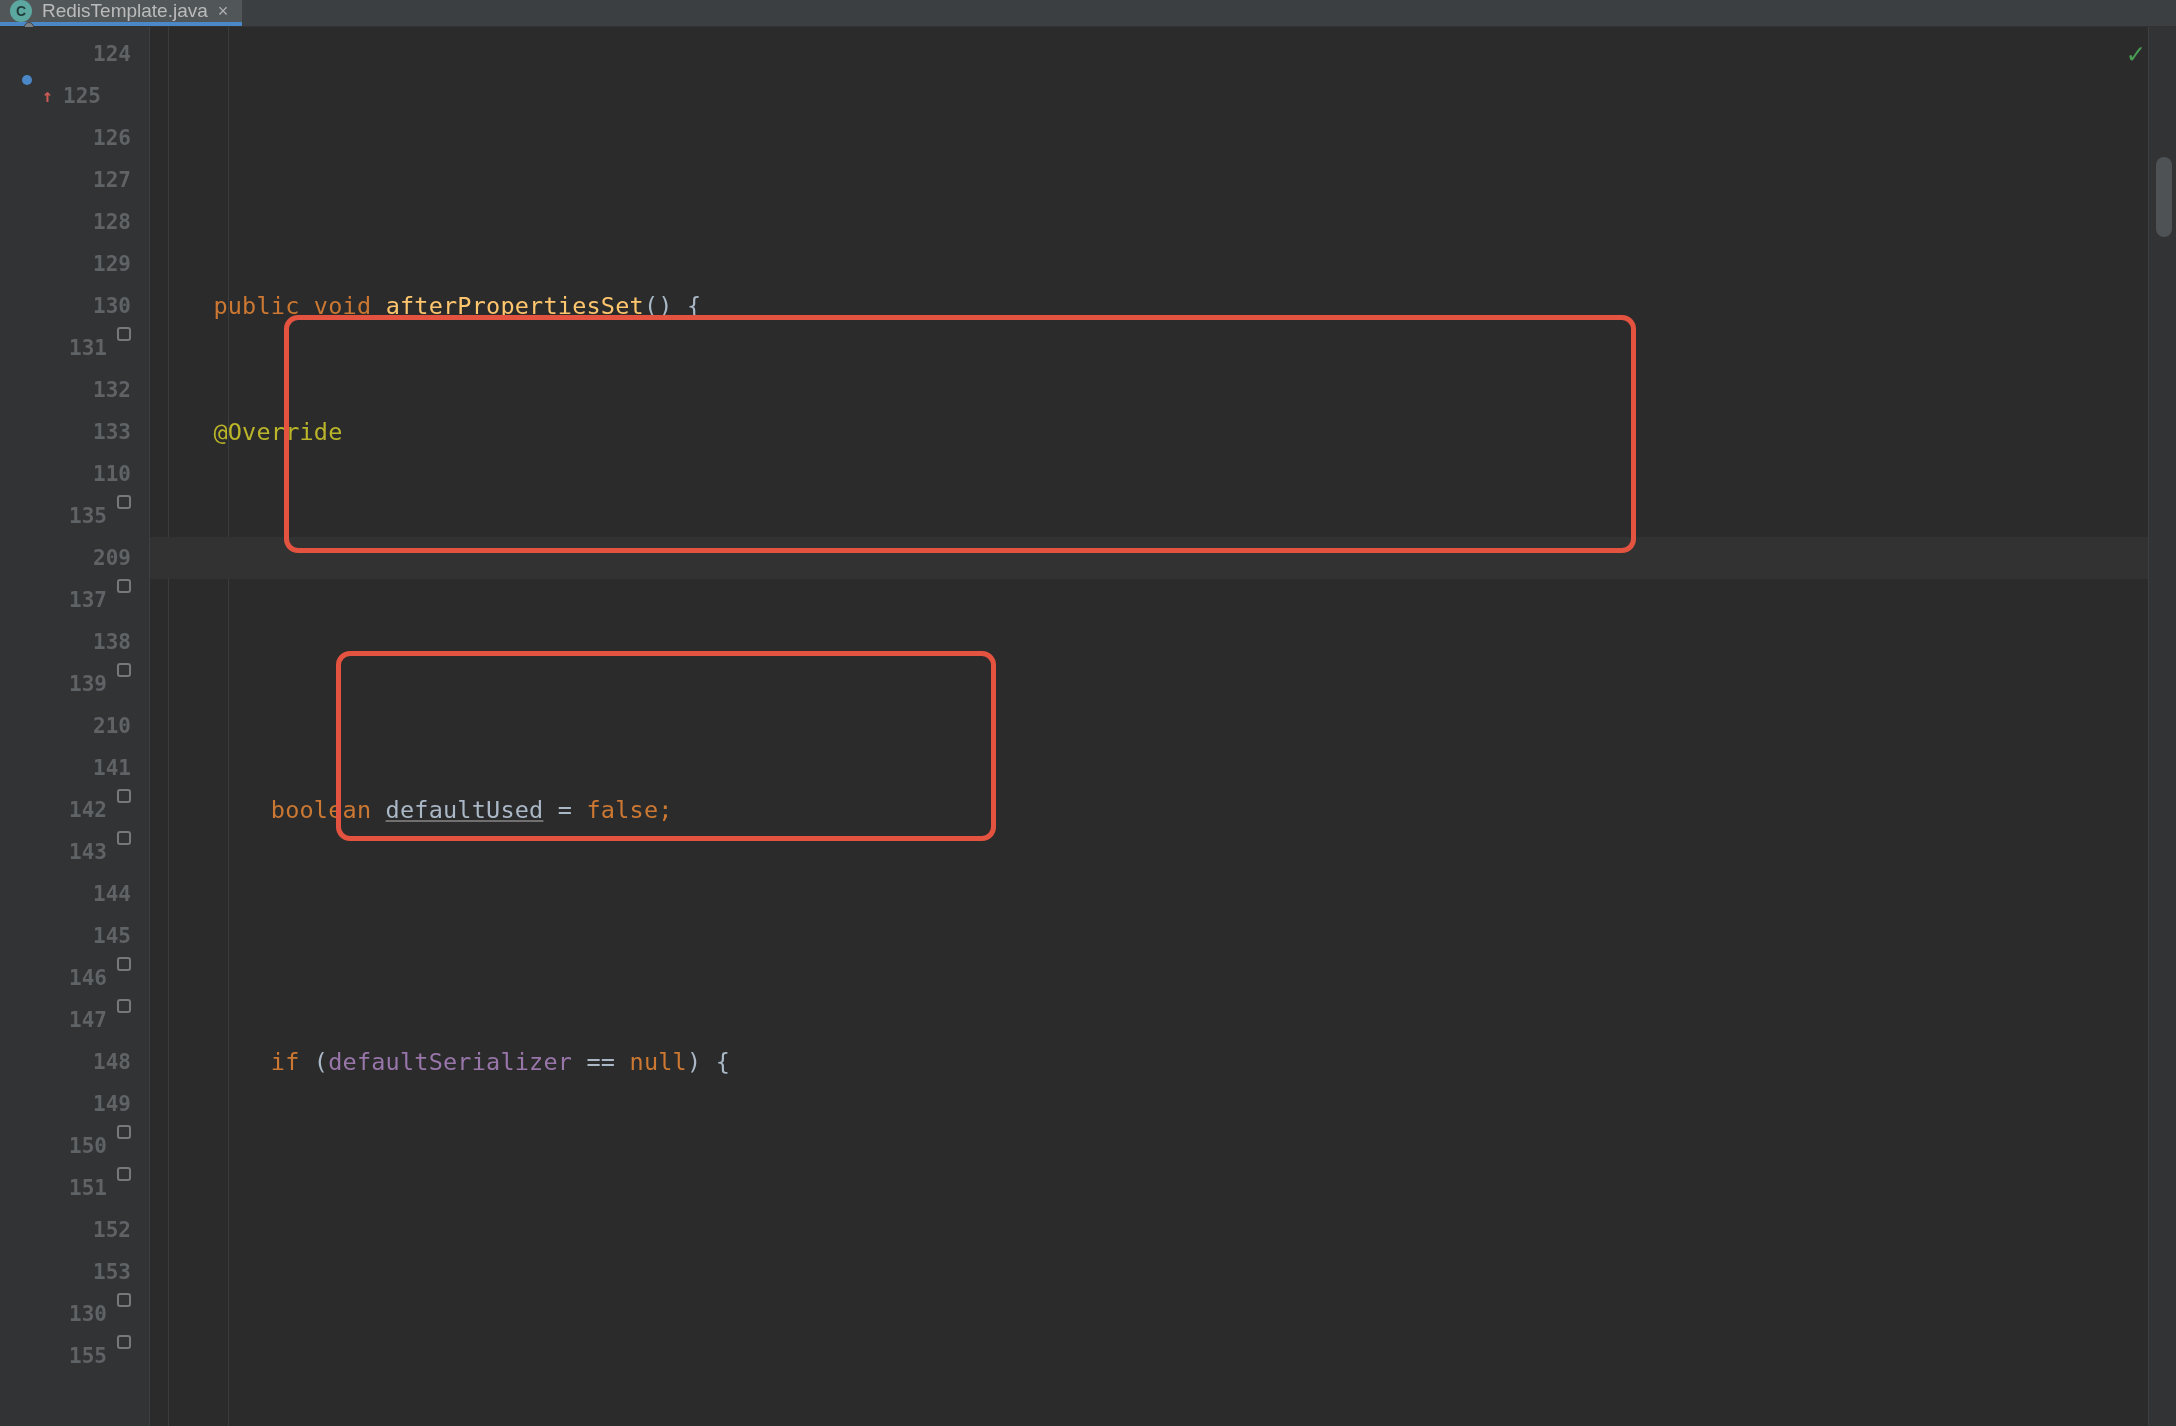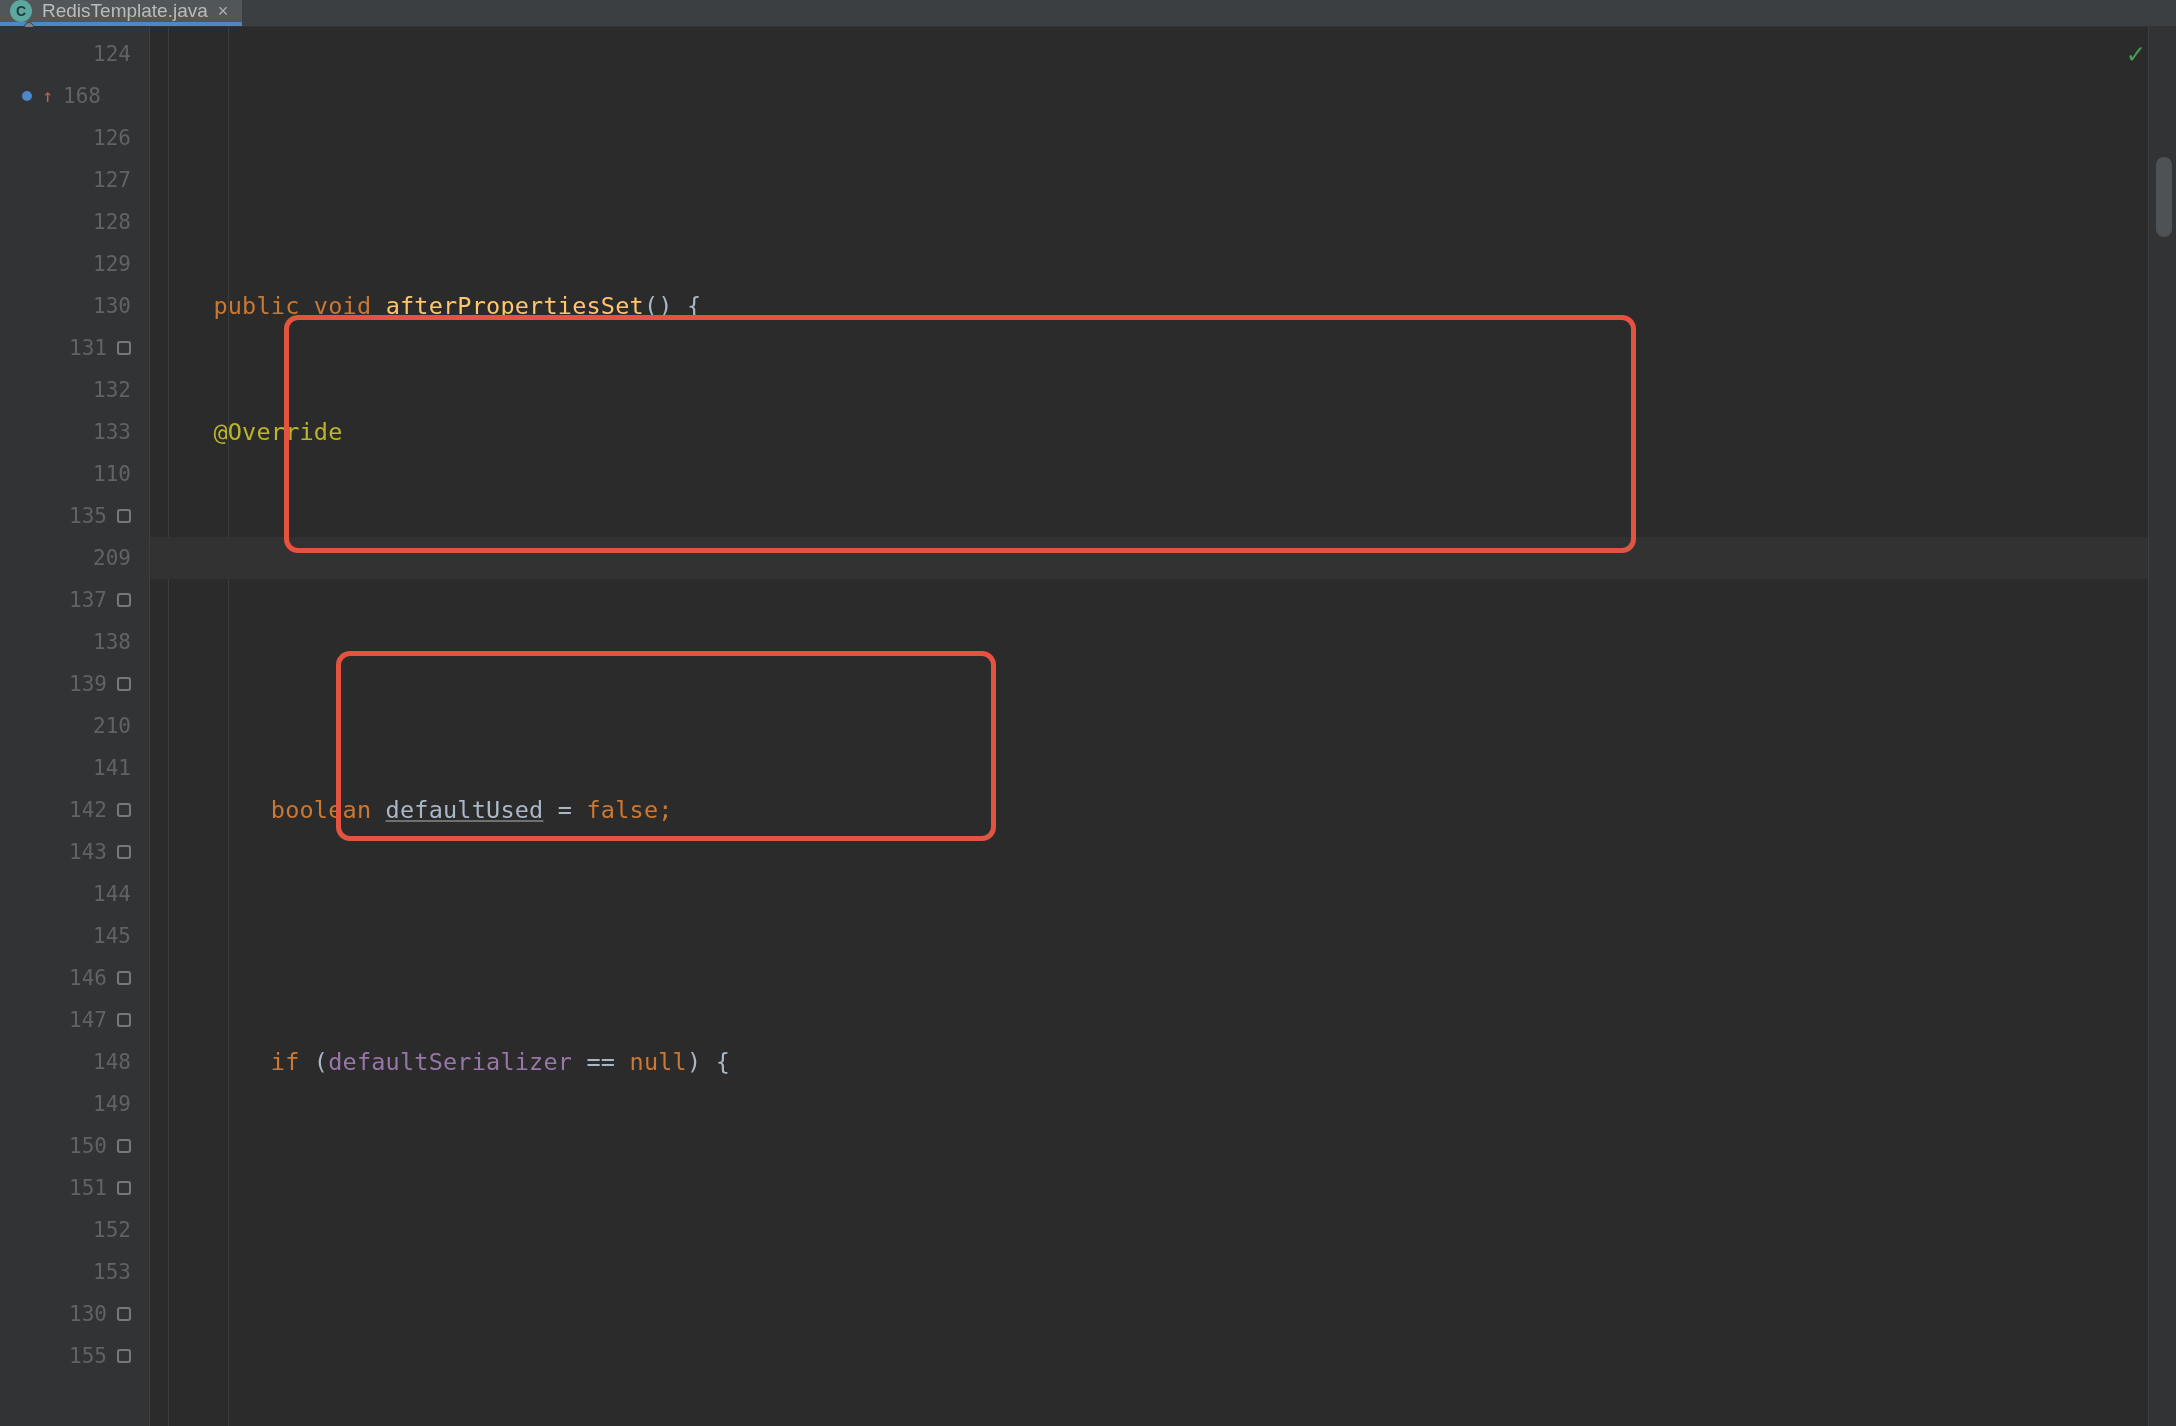--- a/index.html
+++ b/index.html
@@ -49,21 +49,21 @@
     width: 150px;
     background: #313335;
     border-right: 1px solid #3d3f40;
     padding-top: 6px;
     font-size: 21px;
     color: #606366;
     text-align: right;
     line-height: 42px;
     position:relative;
   }
-  .gutter .ln-row { display:flex; justify-content:flex-end; align-items:center; height:42px; padding-right:18px; gap:10px;}
+  .gutter .ln-row { display:flex; justify-content:flex-end; align-items:flex-start; height:42px; padding-right:18px; gap:10px;font-weight:bold;}
   .gutter .pill {
     width:14px;height:14px;border:2px solid #787878;border-radius:3px;background:transparent;
   }
   .gutter .arrow-red { color:#cc5b56; font-size:18px; }
   .gutter .circ-blue { width:10px;height:10px;border-radius:50%;background:#4a88c7; }
   .code-area {
     flex:1;
     padding-top:6px;
     font-size: 23.5px;
     line-height: 42px;
@@ -121,21 +121,21 @@
 
   <div class="editor-body">
 
     <div class="gutter">
       <div class="ln-row">
           <span>124</span>
         </div>
       <div class="ln-row">
           <span class="circ-blue"></span>
           <span class="arrow-red">↑</span>
-          <span>168</span>
+          <span>125</span>
           <span style="width:20px"></span>
         </div>
       <div class="ln-row">
           <span>126</span>
         </div>
       <div class="ln-row">
           <span>127</span>
         </div>
       <div class="ln-row">
           <span>128</span>

